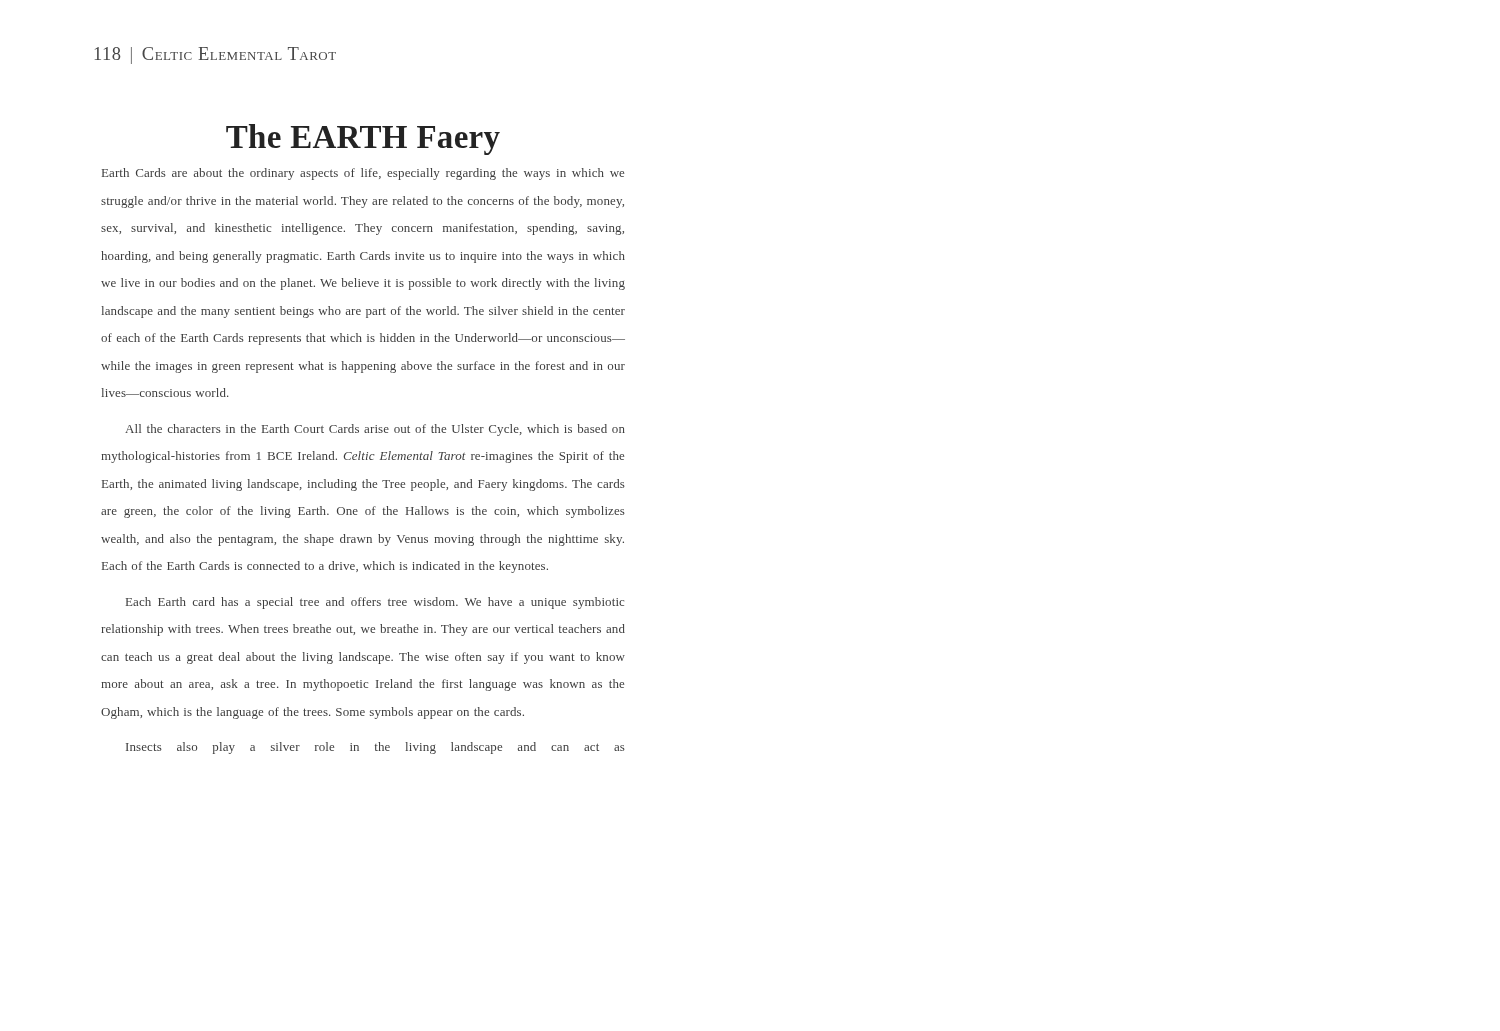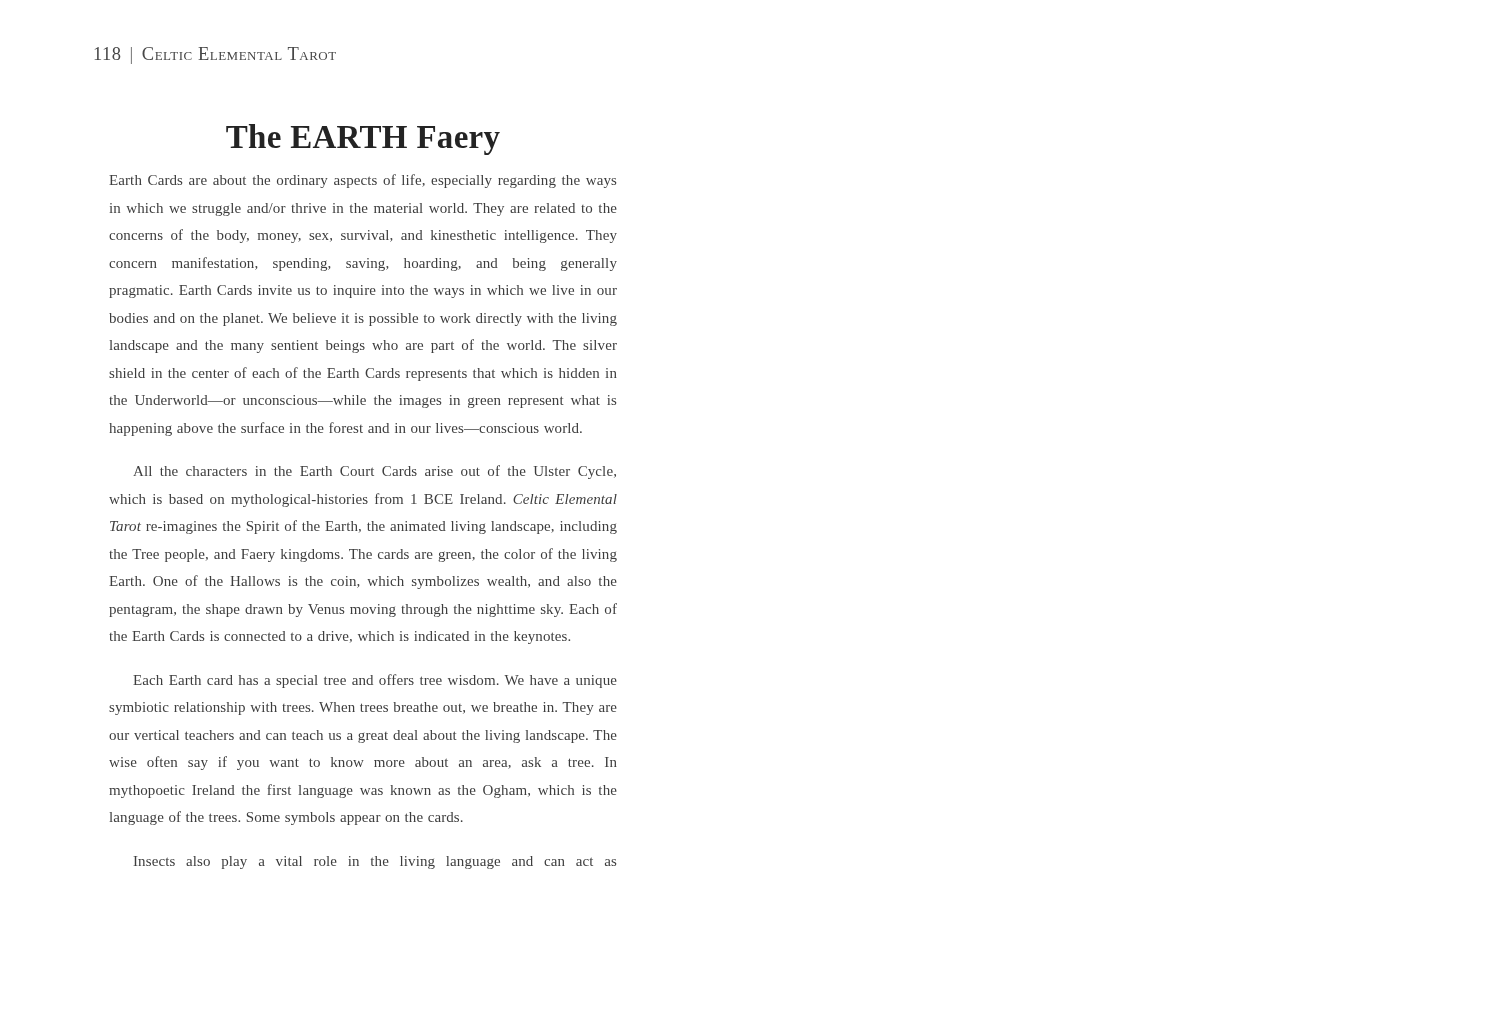--- a/index.html
+++ b/index.html
@@ -58,22 +58,22 @@
     letter-spacing: 0.3px;
   }
 
   .body-col {
     position: absolute;
     width: 540px;
   }
   .body-left  { left: 93px;  top: 151px; }
 
   .para {
-    margin: 16px;
-    font-size: 15px;
+    margin: 8px;
+    font-size: 13px;
     line-height: 27.5px;
     text-align: justify;
     color: var(--text-body);
     letter-spacing: 0.1px;
     word-spacing: 0.6px;
   }
   .para.indent { text-indent: 24px; }
   
   .body-left .para:last-child { text-align-last: justify; }
 
@@ -88,21 +88,21 @@
     <div class="running-header header-left">
       <span class="pagenum">118</span><span class="sep">|</span><span class="booktitle">Celtic Elemental Tarot</span>
     </div>
 
     <h1 class="section-title">The EARTH Faery</h1>
 
     <div class="body-col body-left">
         <p class="para"><span>Earth Cards are about the ordinary aspects of life, especially regarding the ways in which we struggle and/or thrive in the material world. They are related to the concerns of the body, money, sex, survival, and kinesthetic intelligence. They concern manifestation, spending, saving, hoarding, and being generally pragmatic. Earth Cards invite us to inquire into the ways in which we live in our bodies and on the planet. We believe it is possible to work directly with the living landscape and the many sentient beings who are part of the world. The silver shield in the center of each of the Earth Cards represents that which is hidden in the Underworld—or unconscious—while the images in green represent what is happening above the surface in the forest and in our lives—conscious world.</span></p>
         <p class="para indent"><span>All the characters in the Earth Court Cards arise out of the Ulster Cycle, which is based on mythological-histories from 1 BCE Ireland. </span><em>Celtic Elemental Tarot</em><span> re-imagines the Spirit of the Earth, the animated living landscape, including the Tree people, and Faery kingdoms. The cards are green, the color of the living Earth. One of the Hallows is the coin, which symbolizes wealth, and also the pentagram, the shape drawn by Venus moving through the nighttime sky. Each of the Earth Cards is connected to a drive, which is indicated in the keynotes.</span></p>
         <p class="para indent"><span>Each Earth card has a special tree and offers tree wisdom. We have a unique symbiotic relationship with trees. When trees breathe out, we breathe in. They are our vertical teachers and can teach us a great deal about the living landscape. The wise often say if you want to know more about an area, ask a tree. In mythopoetic Ireland the first language was known as the Ogham, which is the language of the trees. Some symbols appear on the cards.</span></p>
-        <p class="para indent"><span>Insects also play a vital role in the living language and can act as</span></p>
+        <p class="para indent"><span>Insects also play a silver role in the living landscape and can act as</span></p>
       </div>
   </div>
 
   <div class="page page-right">
     
 
     
   </div>
 
 </div>

